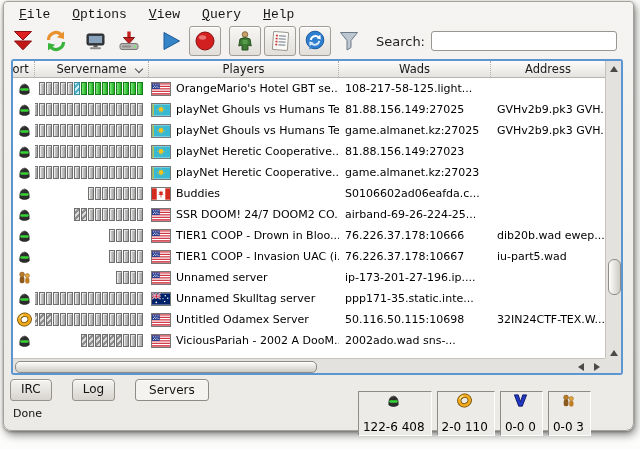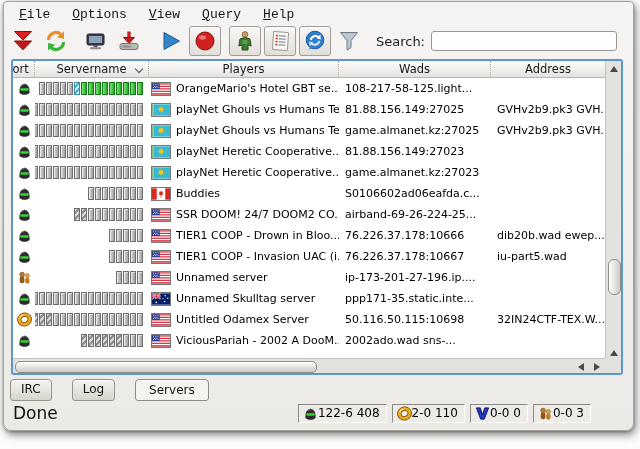--- a/index.html
+++ b/index.html
@@ -75,24 +75,24 @@
   .hthumb{position:absolute;left:2px;top:2px;height:10px;width:300px;border:1px solid #8f8c86;border-radius:5px;
     background:linear-gradient(#fefefd,#cccac4);}
   .sbcorner{position:absolute;right:0;bottom:0;width:16px;height:15px;background:#e4e2de;}
   
   .tabbar{position:absolute;left:6px;top:377px;height:22px;display:flex;gap:20px;}
   .tab{padding:2px 10px 3px 10px;font-size:12px;color:#141414;border:1px solid #96938d;
     border-radius:4px 4px 3px 3px;background:linear-gradient(#f5f4f2,#d7d4cf);box-shadow:inset 0 1px 0 #fff;}
   .tab.active{background:#f4f3f0;padding:3px 13px 4px 13px;border-color:#8f8c86;box-shadow:inset 0 1px 0 #fff;}
   
   .statusbar{position:absolute;left:0;right:0;top:399px;height:24px;display:flex;align-items:center;padding:0 9px;}
-  .status-text{font-size:17px;color:#111;text-align:center;}
+  .status-text{font-size:11px;color:#111;text-align:center;}
   .engines{margin-left:auto;margin-right:33px;display:flex;gap:5px;}
-  .engine{display:flex;align-items:center;gap:0;padding:1px 6px 1px 4px;font-size:12px;color:#000;
-    border:1px solid;border-color:#8f8c86 #fdfdfc #fdfdfc #8f8c86;background:#edebe7;}
+  .engine{display:flex;align-items:center;gap:12px;padding:1px 6px 1px 4px;font-size:12px;color:#000;
+    border:1px solid;border-color:#8f8c86 #fdfdfc #fdfdfc #8f8c86;background:#edebe7;flex-direction:column;}
   .engine svg{width:15px;height:15px;display:block;}
 </style>
 </head>
 <body>
 
 <div class="window">
 
   <div class="menubar" id="menubar">
       <div class="menu-item"><u>F</u>ile</div>
       <div class="menu-item"><u>O</u>ptions</div>

